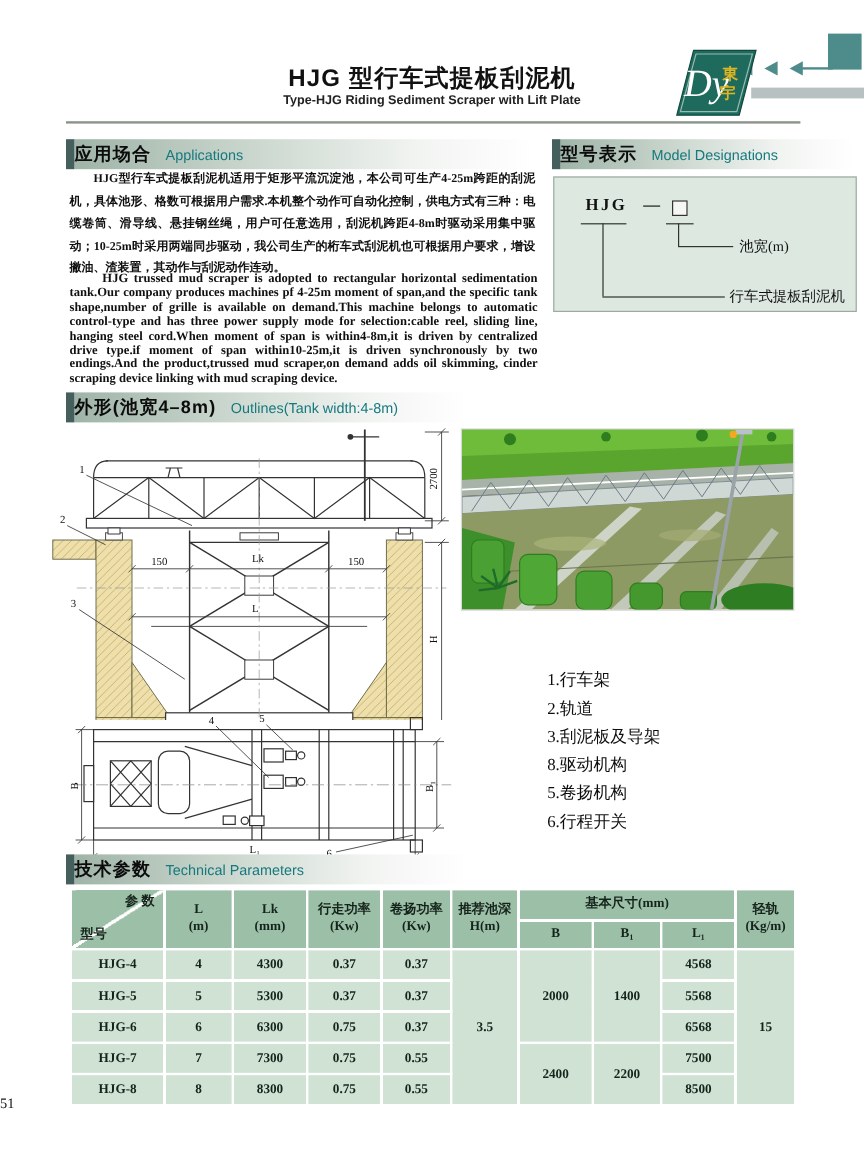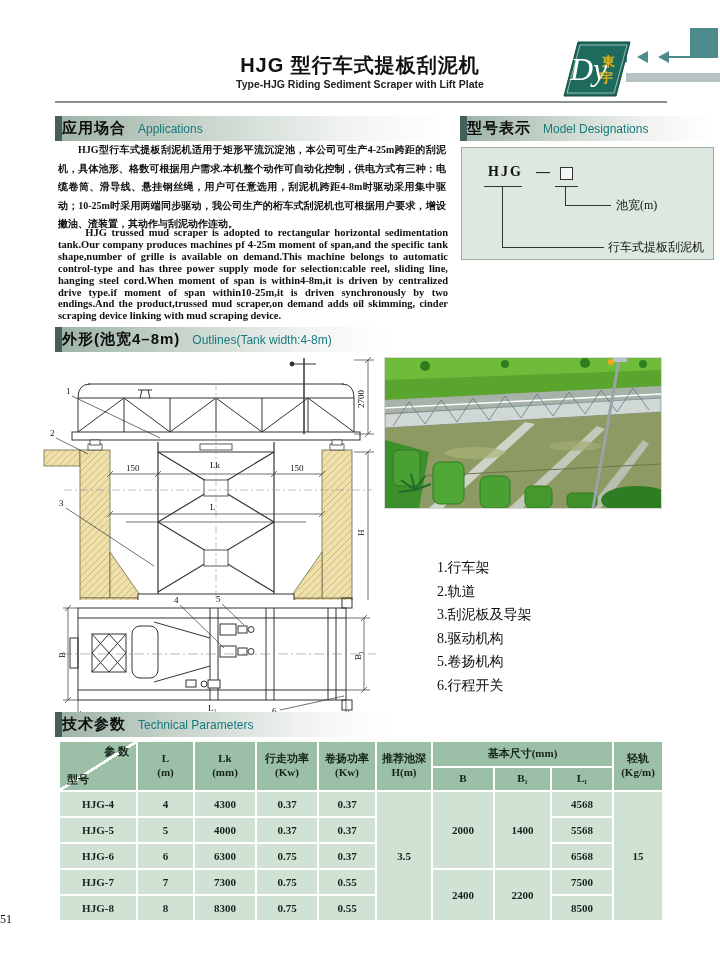--- a/index.html
+++ b/index.html
@@ -46,21 +46,21 @@
   .mb-lab1  { position:absolute; left:154px; top:49px; font-size:12px; color:#111; }
   .mb-v2    { position:absolute; left:40px; top:38px; width:1px; height:61px; background:#333; }
   .mb-h2    { position:absolute; left:40px; top:99px; width:102px; height:1px; background:#333; }
   .mb-lab2  { position:absolute; left:146px; top:91px; font-size:12px; color:#111; }
 
   
   .drawing1 { position:absolute; left:42px; top:356px; }
   .drawing2 { position:absolute; left:58px; top:592px; }
   .photo    { position:absolute; left:384px; top:357px; border:1px solid #d8d8d8; }
 
-  .legend { position:absolute; left:437px; top:556px; }
+  .legend { position:absolute; left:456px; top:556px; }
   .legend div { font-size:14px; line-height:23.5px; color:#0d0d0d; }
 
   
   .params-wrap { position:absolute; left:58px; top:740px; }
   table.params { border-collapse:collapse; table-layout:fixed; width:604px; border:1px solid #8fa094; }
   table.params td { border:2px solid #ffffff; text-align:center; vertical-align:middle;
                     font-family:"Liberation Serif", serif; color:#15241b; overflow:hidden; }
   .th  { background:#9cbfa8; font-weight:bold; font-size:11px; line-height:1.25; }
   .tdv { background:#cfe2d4; font-size:11px; font-weight:600; height:22px; }
   .corner { background:linear-gradient(to bottom right,#9cbfa8 calc(50% - 1.4px),#ffffff calc(50% - 1.4px),
@@ -408,21 +408,21 @@
         <td class="tdv">0.37</td>
         <td class="tdv" rowspan="5">3.5</td>
         <td class="tdv" rowspan="3">2000</td>
         <td class="tdv" rowspan="3">1400</td>
         <td class="tdv">4568</td>
         <td class="tdv" rowspan="5">15</td>
       </tr>
       <tr>
         <td class="tdv">HJG-5</td>
         <td class="tdv">5</td>
-        <td class="tdv">4000</td>
+        <td class="tdv">5300</td>
         <td class="tdv">0.37</td>
         <td class="tdv">0.37</td>
         <td class="tdv">5568</td>
       </tr>
       <tr>
         <td class="tdv">HJG-6</td>
         <td class="tdv">6</td>
         <td class="tdv">6300</td>
         <td class="tdv">0.75</td>
         <td class="tdv">0.37</td>

